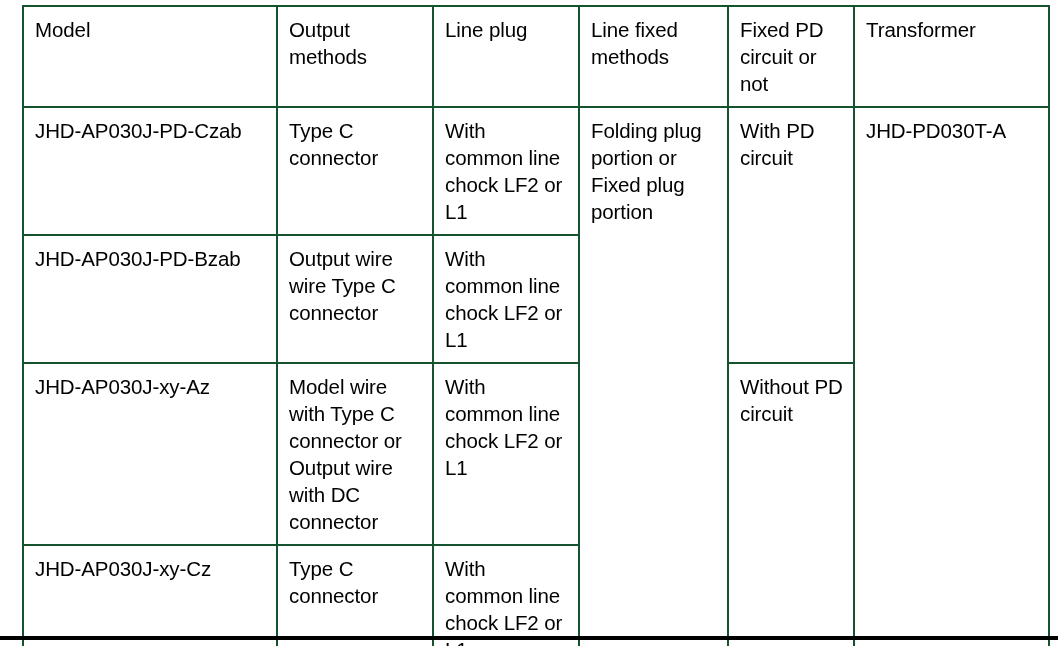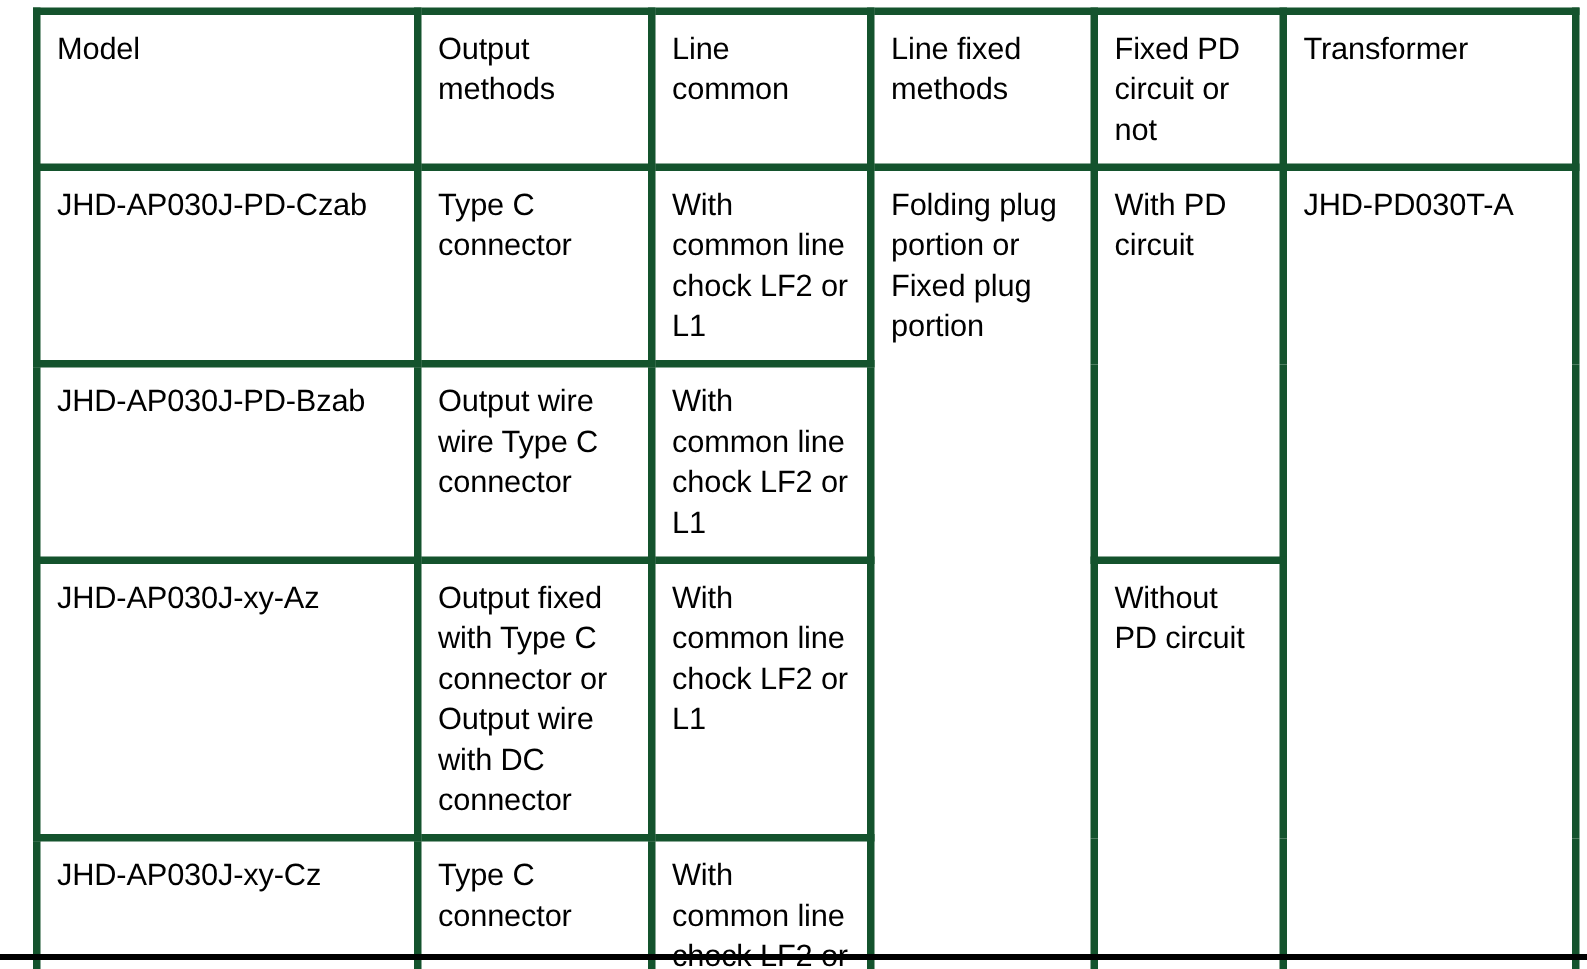--- a/index.html
+++ b/index.html
@@ -36,21 +36,21 @@
     position: absolute;
     left: 22px;
     top: 5px;
     width: 1026px;
     border-collapse: collapse;
     table-layout: fixed;
     background: #ffffff;
   }
 
   .spec-table td {
-    border: 5px solid #14532d;
+    border: 2px solid #14532d;
     vertical-align: top;
     padding: 9px 9px 9px 11px;
     font-size: 20.5px;
     line-height: 27px;
     font-weight: 400;
     color: #000000;
     letter-spacing: -0.1px;
     word-wrap: break-word;
   }
 
@@ -89,21 +89,21 @@
     <tbody>
 
       <tr class="row-head">
         <td>
           <span class="cell-text">Model</span>
         </td>
         <td>
           <span class="cell-text">Output methods</span>
         </td>
         <td>
-          <span class="cell-text">Line common</span>
+          <span class="cell-text">Line plug</span>
         </td>
         <td>
           <span class="cell-text">Line fixed methods</span>
         </td>
         <td>
           <span class="cell-text">Fixed PD circuit or not</span>
         </td>
         <td>
           <span class="cell-text">Transformer</span>
         </td>
@@ -140,21 +140,21 @@
         <td>
           <span class="cell-text">With common line chock LF2 or L1</span>
         </td>
       </tr>
 
       <tr class="row-three">
         <td>
           <span class="cell-text">JHD-AP030J-xy-Az</span>
         </td>
         <td>
-          <span class="cell-text">Output fixed with Type C connector or Output wire with DC connector</span>
+          <span class="cell-text">Model wire with Type C connector or Output wire with DC connector</span>
         </td>
         <td>
           <span class="cell-text">With common line chock LF2 or L1</span>
         </td>
         <td rowspan="2">
           <span class="cell-text">Without PD circuit</span>
         </td>
       </tr>
 
       <tr class="row-four">

